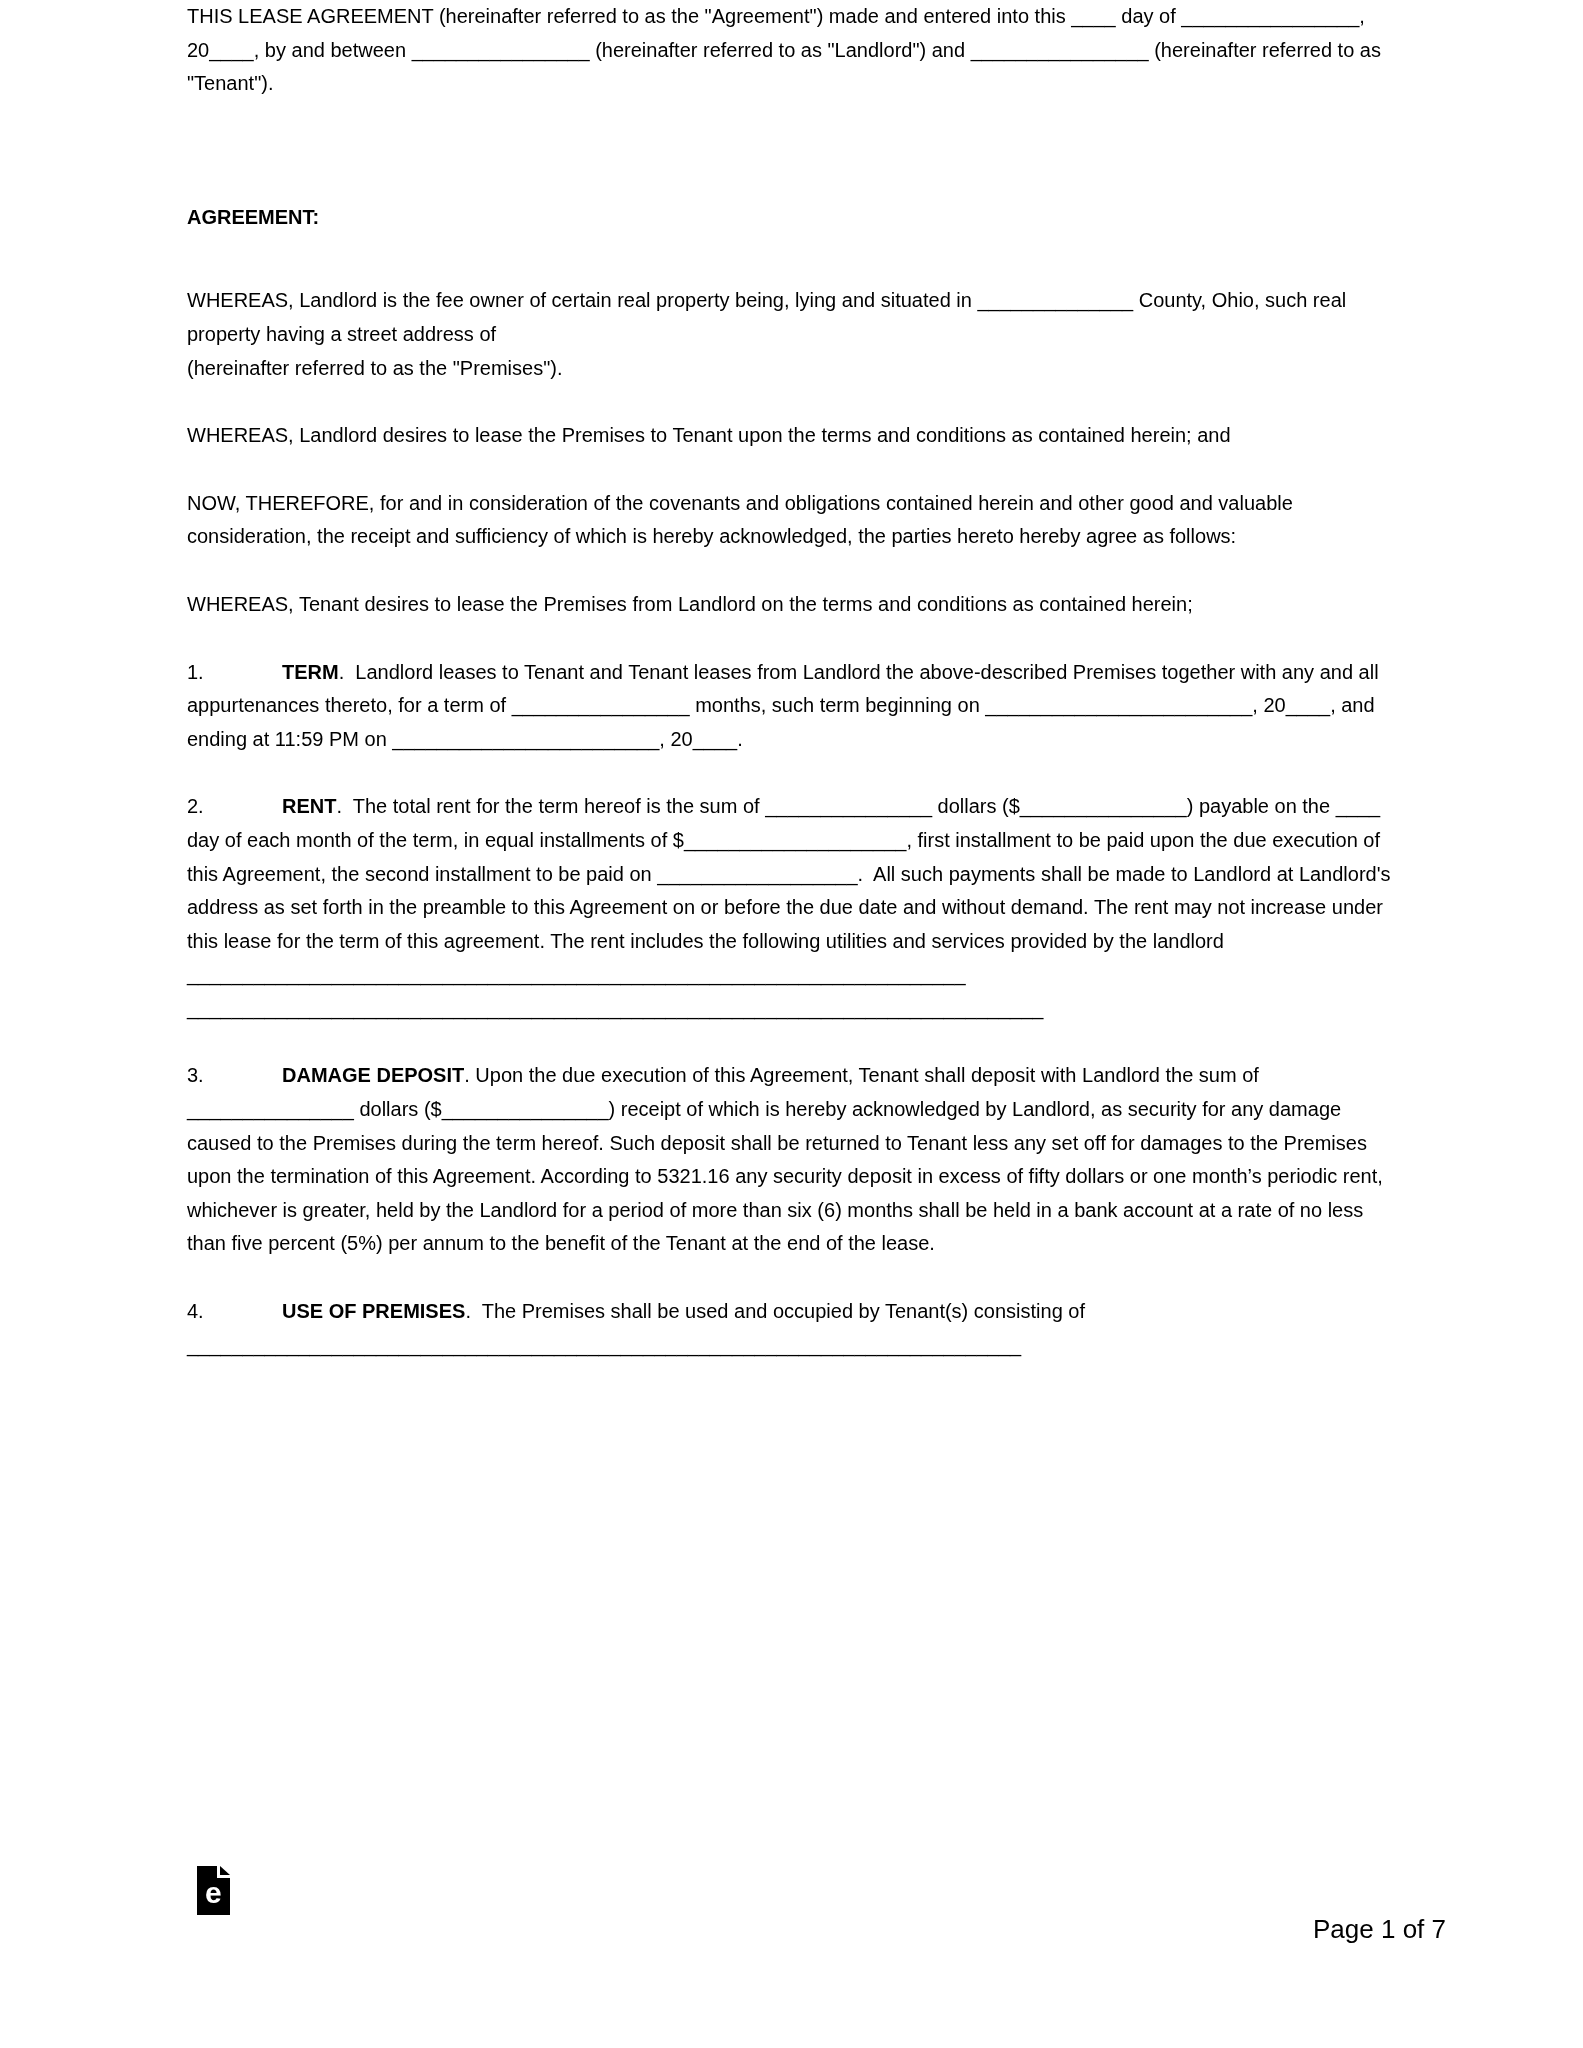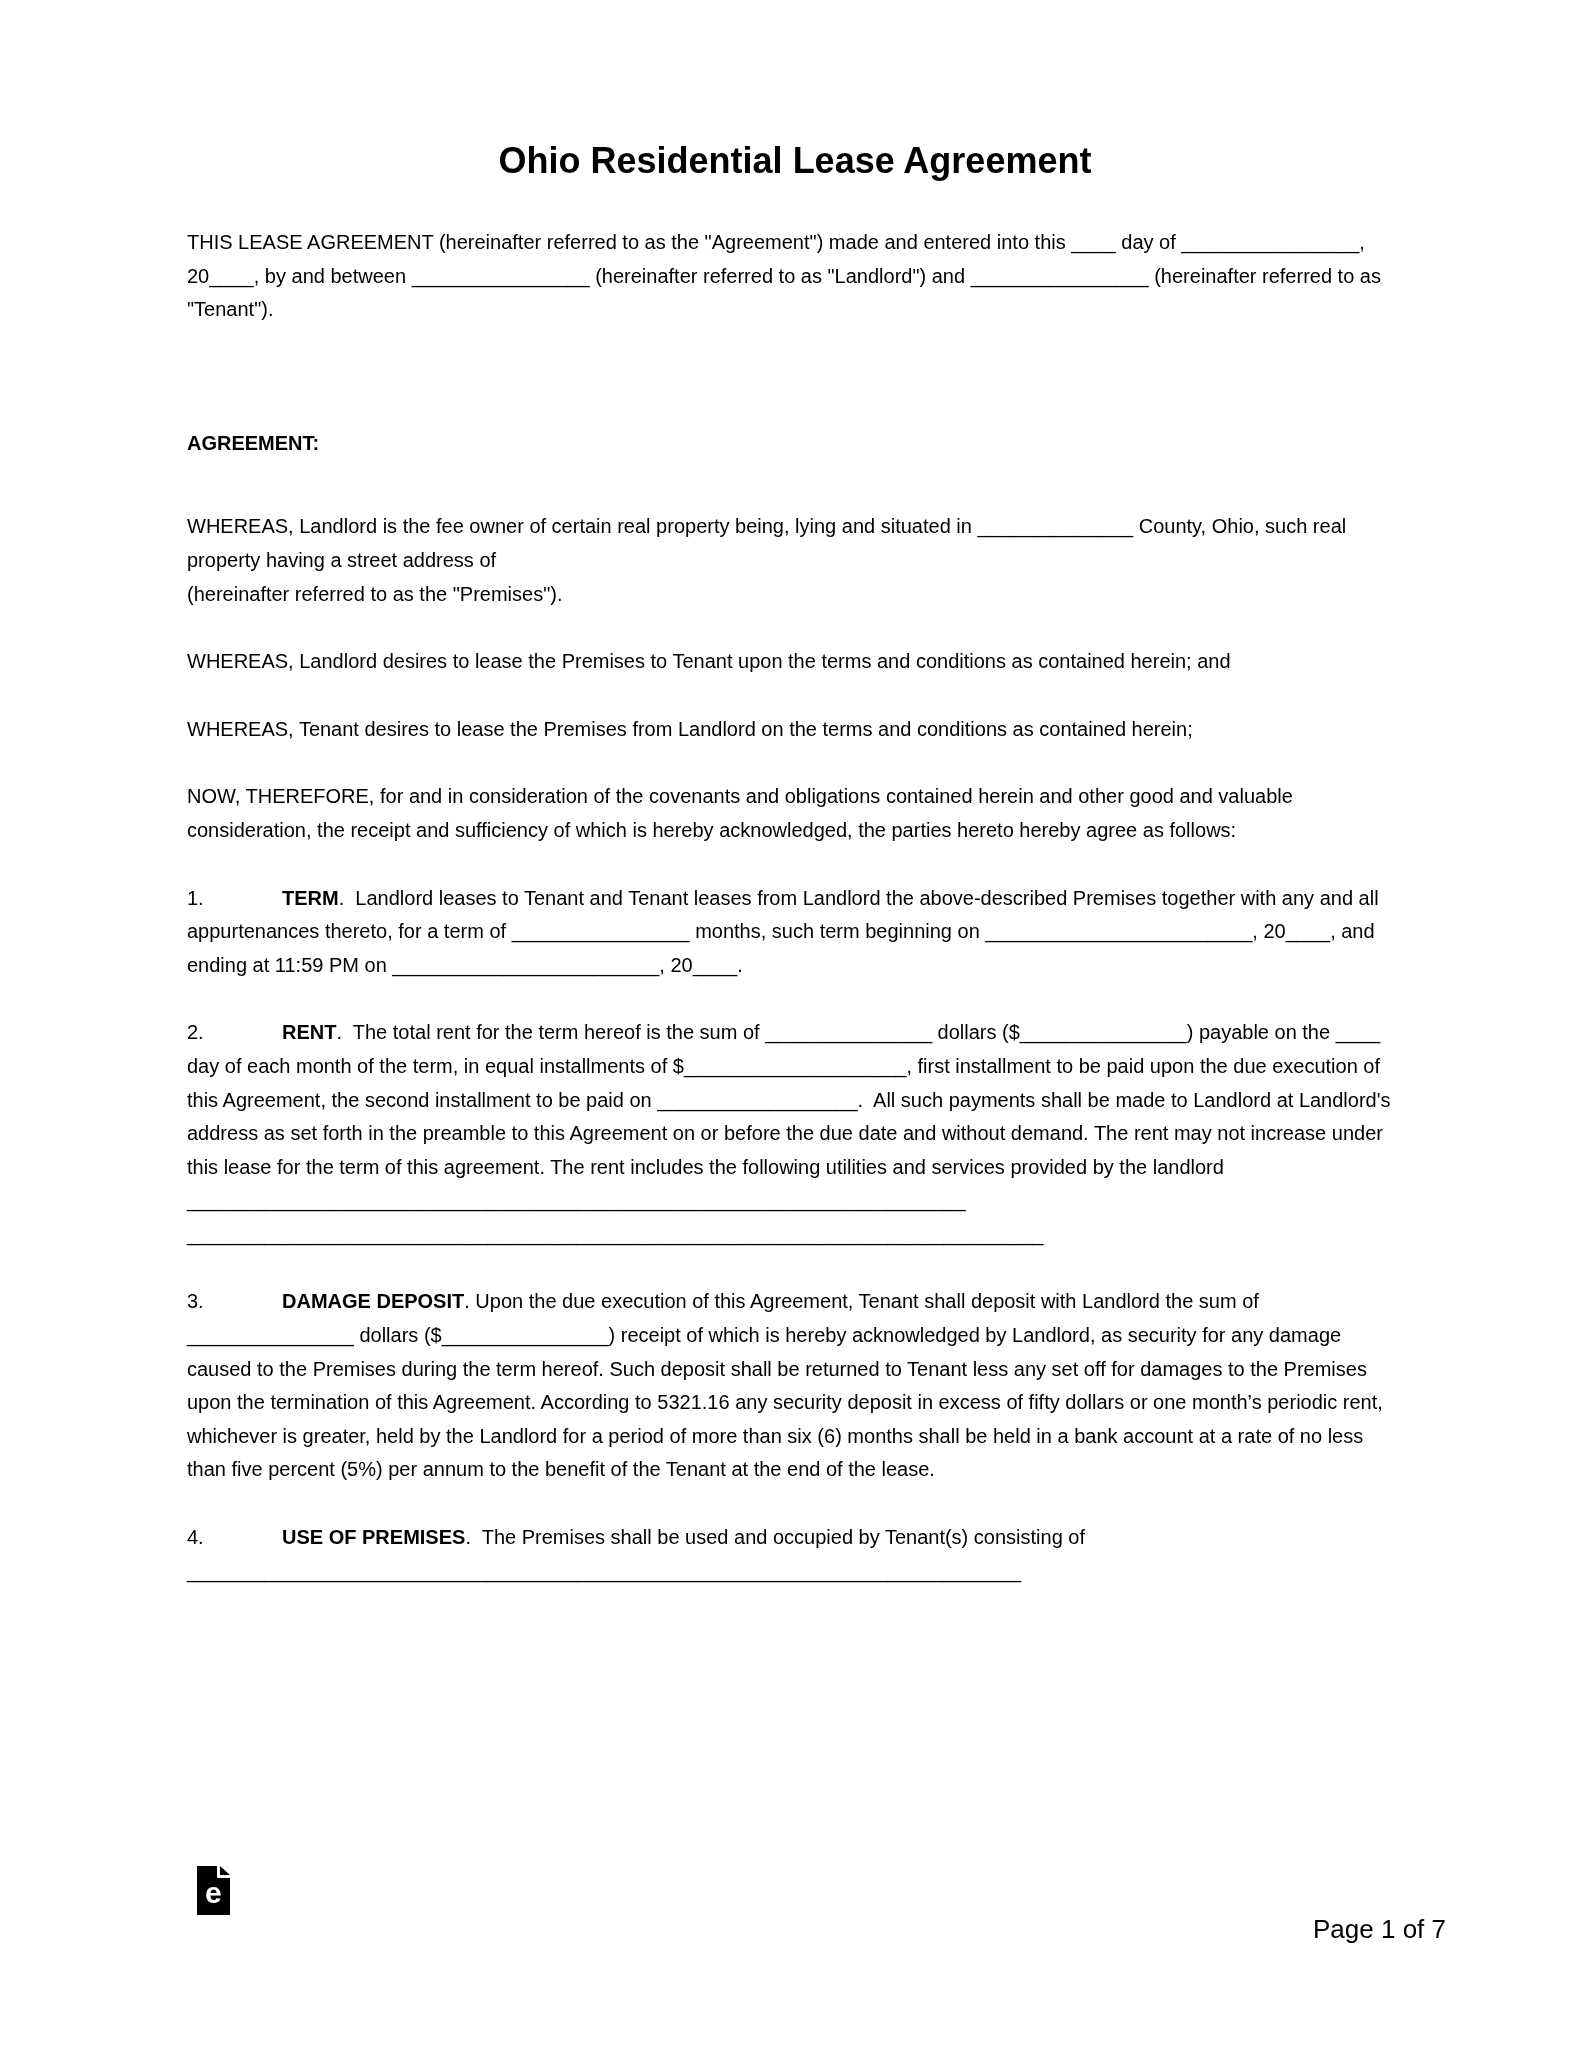--- a/index.html
+++ b/index.html
@@ -62,34 +62,33 @@
     line-height: 30px;
     white-space: nowrap;
     margin-top: 32px;
   }
 </style>
 </head>
 <body>
 
 <div class="page-content">
 
-  <h1 class="doc-title">Ohio Residential Lease Agreement</h1>
 
   <p class="para">THIS LEASE AGREEMENT (hereinafter referred to as the "Agreement") made and entered into this ____ day of ________________, 20____, by and between ________________ (hereinafter referred to as "Landlord") and ________________ (hereinafter referred to as "Tenant").</p>
 
   <p class="para witnesseth">AGREEMENT:</p>
 
   <p class="para">WHEREAS, Landlord is the fee owner of certain real property being, lying and situated in ______________ County, Ohio, such real property having a street address of
 (hereinafter referred to as the "Premises").</p>
 
   <p class="para">WHEREAS, Landlord desires to lease the Premises to Tenant upon the terms and conditions as contained herein; and</p>
 
+  <p class="para">NOW, THEREFORE, for and in consideration of the covenants and obligations contained herein and other good and valuable consideration, the receipt and sufficiency of which is hereby acknowledged, the parties hereto hereby agree as follows:</p>
+
   <p class="para">WHEREAS, Tenant desires to lease the Premises from Landlord on the terms and conditions as contained herein;</p>
-
-  <p class="para">NOW, THEREFORE, for and in consideration of the covenants and obligations contained herein and other good and valuable consideration, the receipt and sufficiency of which is hereby acknowledged, the parties hereto hereby agree as follows:</p>
 
   <p class="para"><span class="secnum">1.</span><span class="sechead">TERM</span><span>.  Landlord leases to Tenant and Tenant leases from Landlord the above-described Premises together with any and all appurtenances thereto, for a term of ________________ months, such term beginning on ________________________, 20____, and ending at 11:59 PM on ________________________, 20____.</span></p>
 
   <p class="para"><span class="secnum">2.</span><span class="sechead">RENT</span><span>.  The total rent for the term hereof is the sum of _______________ dollars ($_______________) payable on the ____ day of each month of the term, in equal installments of $____________________, first installment to be paid upon the due execution of this Agreement, the second installment to be paid on __________________.  All such payments shall be made to Landlord at Landlord's address as set forth in the preamble to this Agreement on or before the due date and without demand. The rent may not increase under this lease for the term of this agreement. The rent includes the following utilities and services provided by the landlord ______________________________________________________________________ _____________________________________________________________________________</span></p>
 
   <p class="para"><span class="secnum">3.</span><span class="sechead">DAMAGE DEPOSIT</span><span>. Upon the due execution of this Agreement, Tenant shall deposit with Landlord the sum of _______________ dollars ($_______________) receipt of which is hereby acknowledged by Landlord, as security for any damage caused to the Premises during the term hereof. Such deposit shall be returned to Tenant less any set off for damages to the Premises upon the termination of this Agreement. According to 5321.16 any security deposit in excess of fifty dollars or one month’s periodic rent, whichever is greater, held by the Landlord for a period of more than six (6) months shall be held in a bank account at a rate of no less than five percent (5%) per annum to the benefit of the Tenant at the end of the lease.</span></p>
 
   <p class="para"><span class="secnum">4.</span><span class="sechead">USE OF PREMISES</span><span>.  The Premises shall be used and occupied by Tenant(s) consisting of ___________________________________________________________________________</span></p>
 
 </div>

